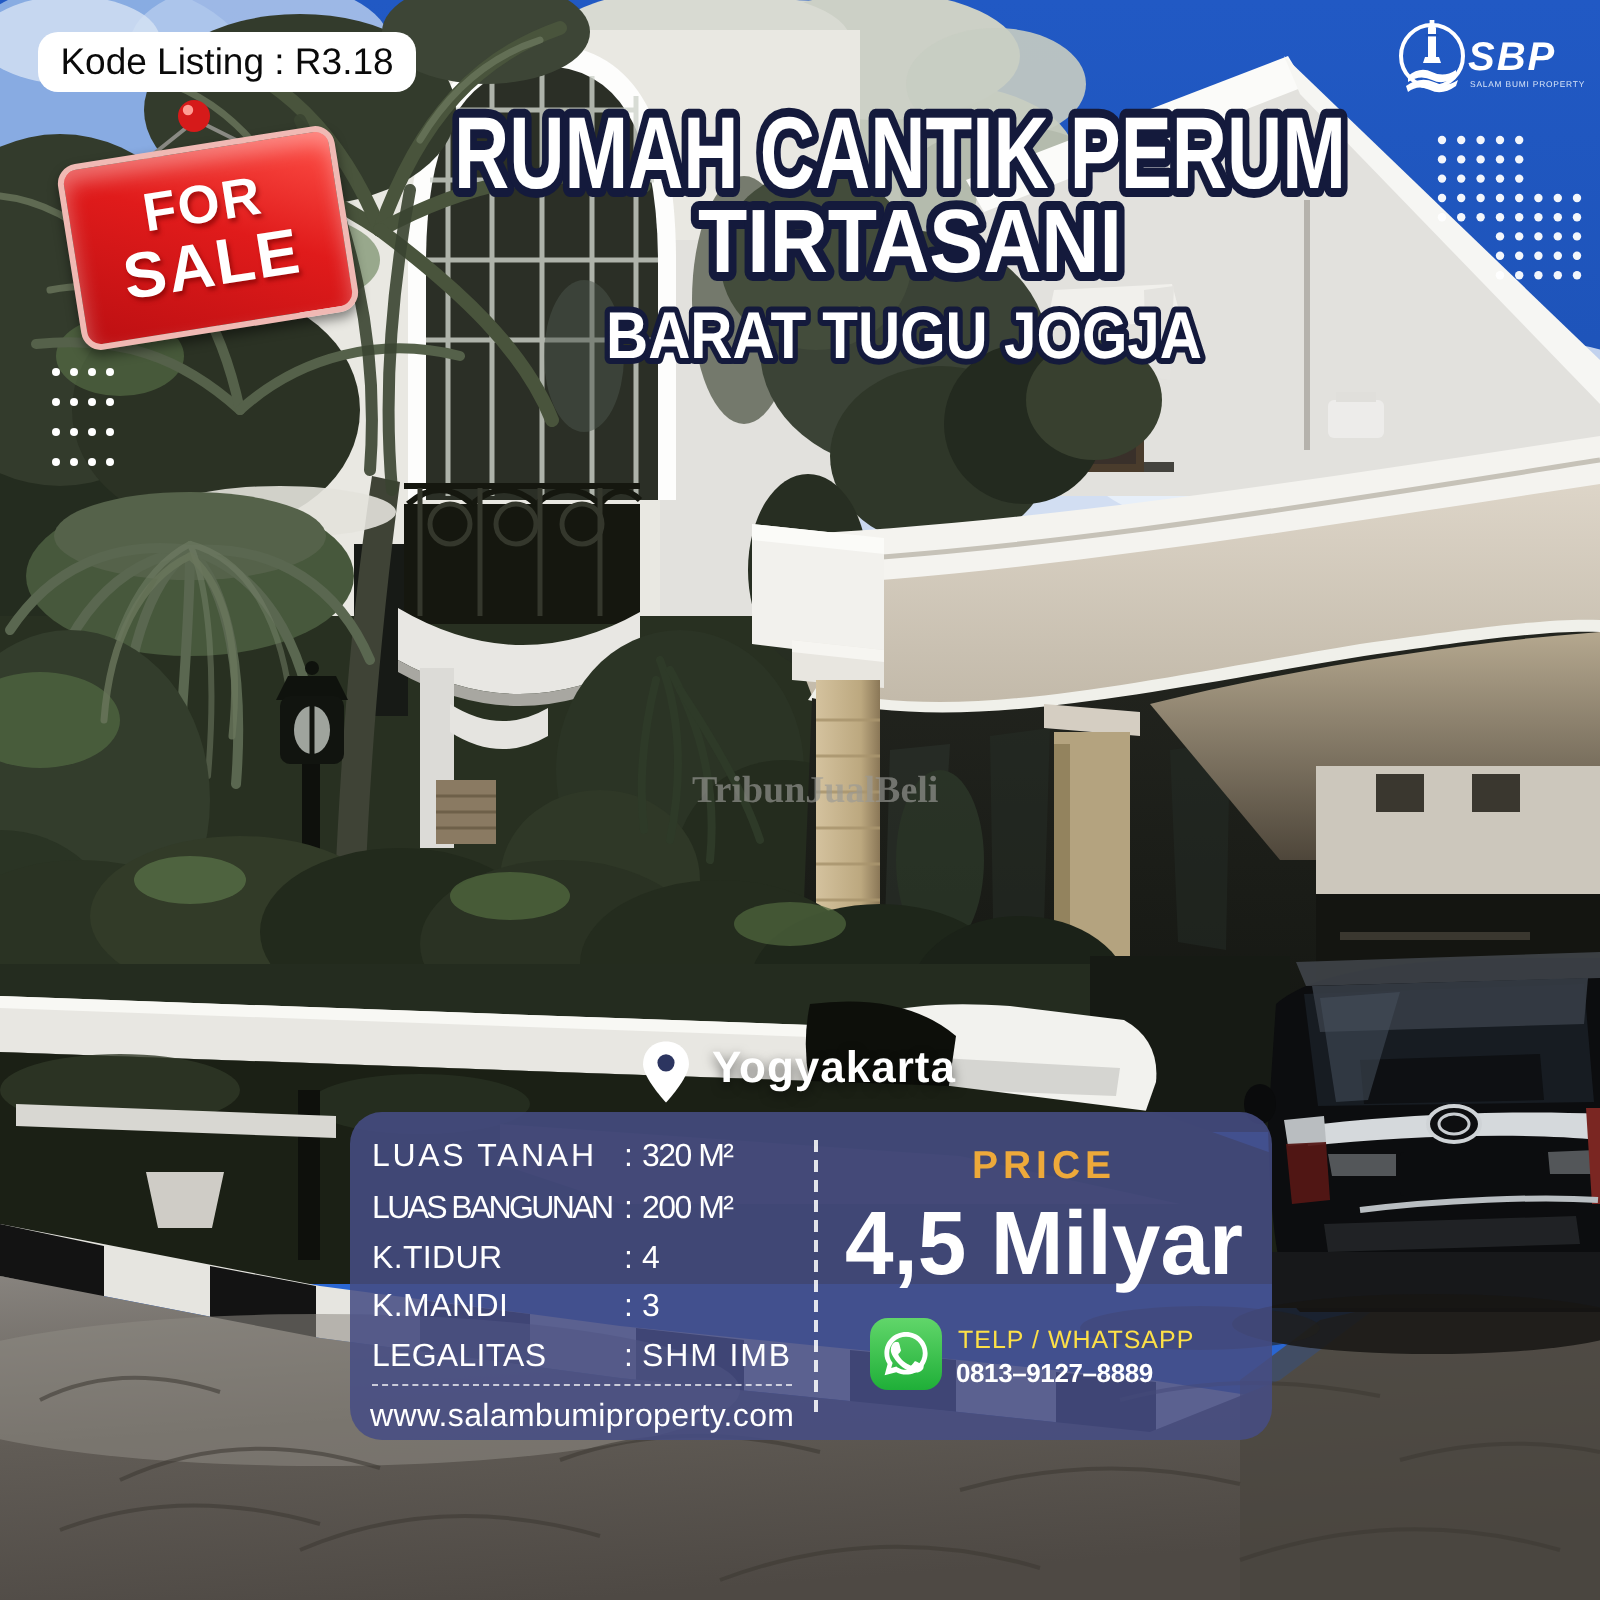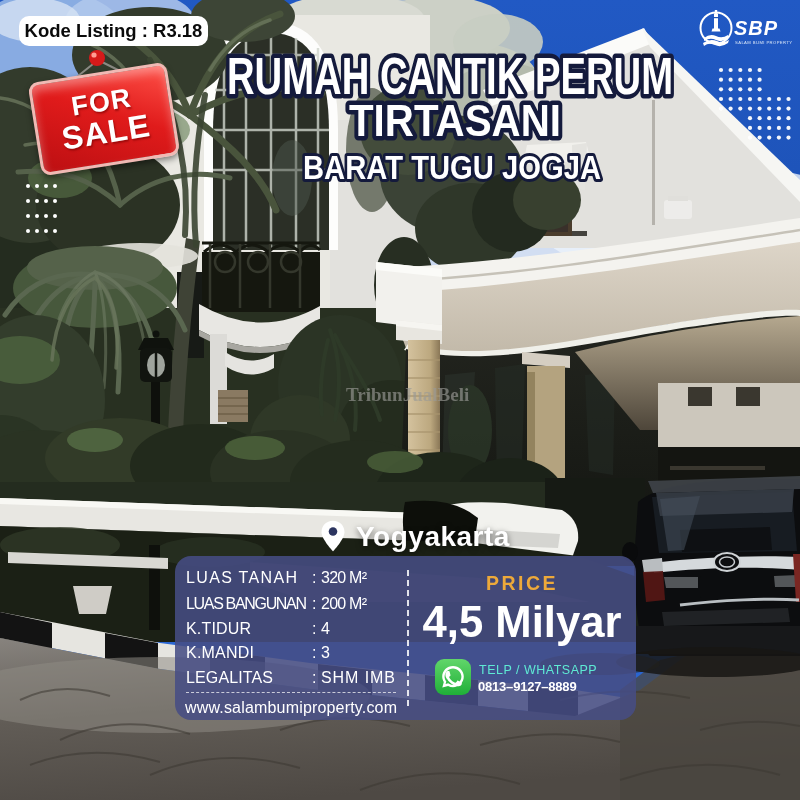--- a/index.html
+++ b/index.html
@@ -481,21 +481,21 @@
 
 <svg class="ov" style="left:0;top:0" width="800" height="220" viewBox="0 0 800 220">
 <g font-family="Liberation Sans,sans-serif" font-weight="bold" text-anchor="middle" fill="#ffffff" stroke="#141a3c" style="paint-order:stroke" stroke-linejoin="round">
 <text x="450" y="94" font-size="51" stroke-width="9" textLength="446" lengthAdjust="spacingAndGlyphs">RUMAH CANTIK PERUM</text>
 <text x="455" y="136" font-size="45" stroke-width="9" textLength="212" lengthAdjust="spacingAndGlyphs">TIRTASANI</text>
 <text x="452" y="179" font-size="33" stroke-width="6" textLength="298" lengthAdjust="spacingAndGlyphs">BARAT TUGU JOGJA</text>
 </g>
 </svg>
 
 <div class="ov" style="left:19px;top:16px;width:189px;height:30px;background:#fff;border-radius:10px;display:flex;align-items:center;justify-content:center;">
-<span style="font-size:18.5px;font-weight:bold;color:#0a0a0a;white-space:nowrap;">Kode Listing : R3.18</span>
+<span style="font-size:18.5px;font-weight:normal;color:#0a0a0a;white-space:nowrap;">Kode Listing : R3.18</span>
 </div>
 
 <svg class="ov" style="left:30px;top:48px" width="160" height="70" viewBox="0 0 160 70">
 <line x1="68" y1="12" x2="18" y2="52" stroke="#8a8a84" stroke-width="2"></line>
 <line x1="68" y1="12" x2="132" y2="44" stroke="#8a8a84" stroke-width="2"></line>
 <circle cx="67" cy="10" r="8" fill="#d61a1a"></circle>
 <circle cx="64" cy="7" r="2.6" fill="#ff9d94"></circle>
 </svg>
 
 <div class="ov" style="left:34px;top:72px;width:134px;height:88px;transform:rotate(-9deg);background:linear-gradient(205deg,#ff5148 0%,#e01b1b 45%,#bc0f12 100%);border:3px solid #f0b9b4;border-radius:10px;box-shadow:0 3px 6px rgba(0,0,0,0.45), inset 0 6px 10px rgba(255,255,255,0.35);display:flex;flex-direction:column;align-items:center;justify-content:center;">
@@ -515,21 +515,21 @@
 </g>
 <text x="44" y="31" font-family="Liberation Sans,sans-serif" font-size="20" font-weight="bold" font-style="italic" fill="#ffffff" letter-spacing="1">SBP</text>
 <text x="45" y="39.5" font-family="Liberation Sans,sans-serif" font-size="4.2" fill="#d9e6f8" letter-spacing="0.4">SALAM BUMI PROPERTY</text>
 </svg>
 
 <svg class="ov" style="left:320px;top:518px" width="26" height="36" viewBox="0 0 34 44">
 <path d="M17,2 C26,2 32,8.5 32,17 C32,26 17,42 17,42 C17,42 2,26 2,17 C2,8.5 8,2 17,2 Z" fill="#ffffff"></path>
 <circle cx="17" cy="16" r="5.6" fill="#2c3560"></circle>
 </svg>
 
-<div class="ov" style="left:356px;top:521px;font-size:28px;font-weight:bold;color:#fff;text-shadow:0 2px 6px rgba(0,0,0,0.55);letter-spacing:0.5px;">Yogyakarta</div>
+<div class="ov" style="left:356px;top:521px;font-size:22px;font-weight:bold;color:#fff;text-shadow:0 2px 6px rgba(0,0,0,0.55);letter-spacing:0.5px;">Yogyakarta</div>
 
 <div class="ov" style="left:175px;top:556px;width:461px;height:164px;background:rgba(70,77,132,0.87);border-radius:16px;"></div>
 
 <div class="ov" style="left:407px;top:570px;width:0;height:136px;border-left:2px dashed rgba(255,255,255,0.85);"></div>
 
 <svg class="ov" style="left:175px;top:556px" width="240" height="164" viewBox="0 0 240 164">
 <g font-family="Liberation Sans,sans-serif" font-size="16" fill="#ffffff" lengthAdjust="spacingAndGlyphs">
 <text x="11" y="27" textLength="111">LUAS TANAH</text>
 <text x="137" y="27">:</text>
         <text x="146" y="27" textLength="46">320 M²</text>
@@ -560,16 +560,16 @@
         <linearGradient id="wag" x1="0" y1="0" x2="0" y2="1">
           <stop offset="0" stop-color="#61d66a"></stop>
           <stop offset="1" stop-color="#1faf38"></stop>
         </linearGradient>
       </defs>
 <rect x="1" y="1" width="36" height="36" rx="9" fill="url(#wag)"></rect>
 <path d="M19,8 C13,8 8.2,12.7 8.2,18.6 C8.2,20.6 8.8,22.4 9.8,24 L8.3,29.6 L14.1,28.1 C15.6,28.9 17.2,29.3 19,29.3 C25,29.3 29.8,24.5 29.8,18.6 C29.8,12.7 25,8 19,8 Z M19,10.4 C23.6,10.4 27.4,14.1 27.4,18.6 C27.4,23.1 23.6,26.9 19,26.9 C17.4,26.9 15.9,26.4 14.6,25.6 L14.2,25.3 L11.6,26 L12.3,23.5 L12,23 C11,21.7 10.6,20.2 10.6,18.6 C10.6,14.1 14.4,10.4 19,10.4 Z" fill="#ffffff"></path>
 <path d="M15.6,13.7 C15.3,13 15,13 14.7,13 L13.9,13 C13.6,13 13.2,13.1 12.8,13.5 C12.4,13.9 11.4,14.9 11.4,16.9 C11.4,18.9 12.9,20.8 13.1,21.1 C13.3,21.4 15.9,25.6 20.1,27.2 C23.5,28.5 24.2,28.2 24.9,28.2 C25.6,28.1 27.2,27.3 27.6,26.4 C27.9,25.5 27.9,24.8 27.8,24.6 C27.7,24.4 27.4,24.3 27,24.1 C26.6,23.9 24.5,22.9 24.1,22.7 C23.7,22.6 23.4,22.5 23.2,22.9 C22.9,23.3 22.2,24.2 21.9,24.5 C21.7,24.7 21.4,24.8 21,24.6 C20.6,24.4 19.2,23.9 17.6,22.5 C16.3,21.4 15.5,20 15.3,19.6 C15,19.2 15.2,19 15.4,18.8 C15.6,18.6 15.8,18.3 16,18.1 C16.2,17.9 16.3,17.7 16.4,17.4 C16.6,17.2 16.5,16.9 16.4,16.7 C16.3,16.5 15.9,14.4 15.6,13.7 Z" fill="#ffffff"></path>
 </svg>
 
-<div class="ov" style="left:479px;top:663px;font-size:12.5px;color:#5eead4;letter-spacing:0.5px;">TELP / WHATSAPP</div>
+<div class="ov" style="left:479px;top:663px;font-size:12.5px;color:#fde047;letter-spacing:0.5px;">TELP / WHATSAPP</div>
 
 <div class="ov" style="left:478px;top:679px;font-size:13px;font-weight:bold;color:#fff;letter-spacing:-0.2px;">0813–9127–8889</div>
 </div>
 
 </body></html>

